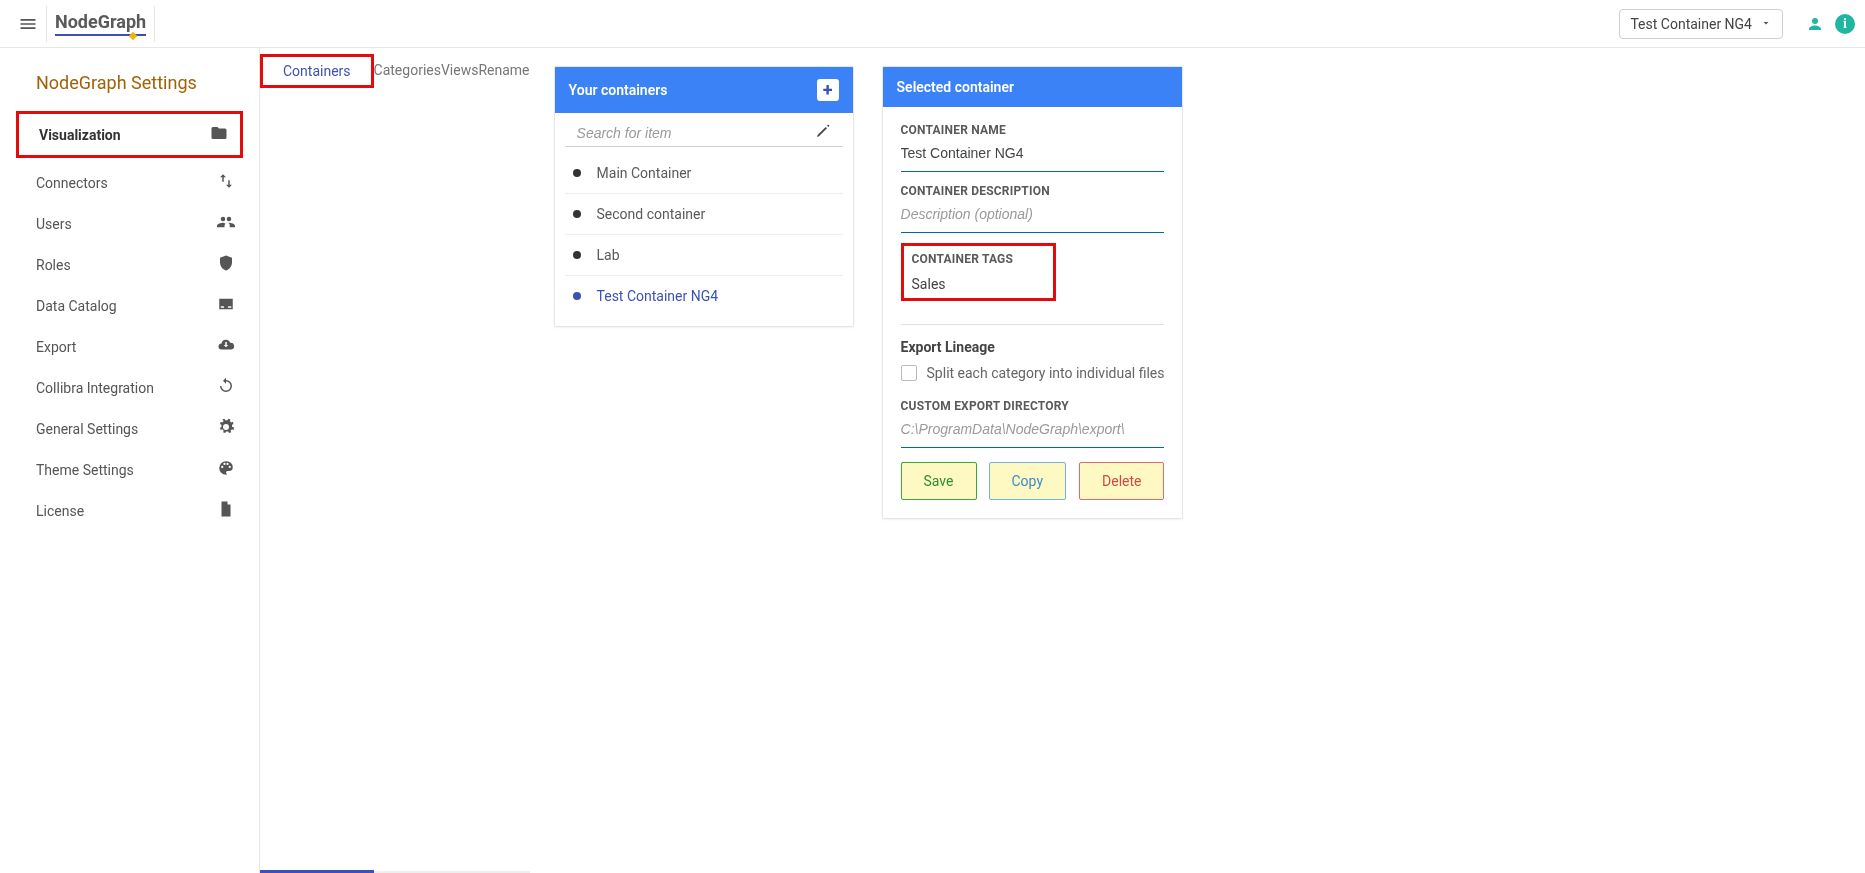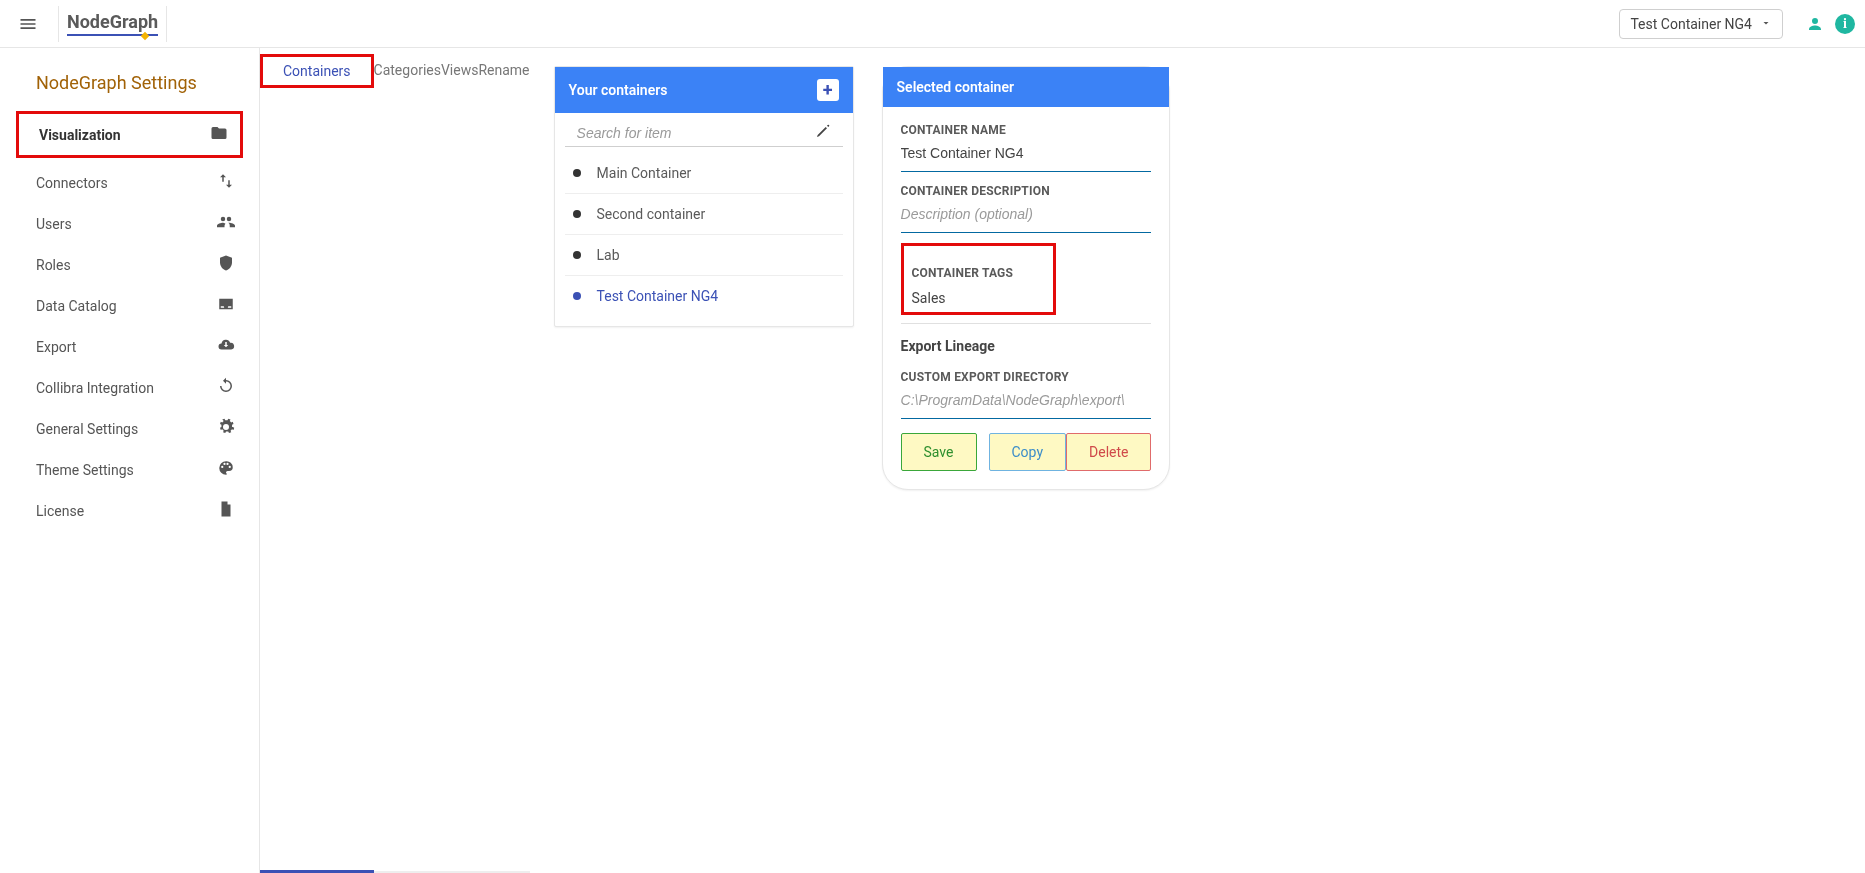--- a/index.html
+++ b/index.html
@@ -14,21 +14,21 @@
       border-bottom: 1px solid #e6e6e6;
       padding: 0 10px;
     }
     .topbar .menu-btn {
       width: 36px; height: 36px;
       display: flex; align-items: center; justify-content: center;
       cursor: pointer;
     }
     .topbar .menu-btn svg { width: 20px; height: 20px; fill: #555; }
     .topbar .logo {
-      margin-left: 12px;
+      margin-left: 0;
       font-size: 18px;
       font-weight: 700;
       padding: 4px 8px;
       border-left: 1px solid #e6e6e6;
       border-right: 1px solid #e6e6e6;
       height: 36px;
       display: flex; align-items: center;
     }
     .logo-underline {
       display: block;
@@ -187,40 +187,40 @@
     }
     .list-item:last-child { border-bottom: none; }
     .list-item .dot {
       width: 8px; height: 8px; border-radius: 50%;
       background: #333; margin-right: 16px;
     }
     .list-item.selected { color: #3b51b5; }
     .list-item.selected .dot { background: #3b51b5; }
 
     
-    .panel.right { flex: 1; border-radius: 26px; }
+    .panel.right { flex: 1; }
     .panel.right .panel-header { font-weight: 600; }
 
     .form-body { padding: 10px 18px 18px; }
     .field { padding: 6px 0 10px; border-bottom: 1px solid #0369a1; margin-bottom: 6px; }
     .field-label {
       font-size: 12px; font-weight: 700; color: #5a5a5a;
       letter-spacing: .2px;
       margin-bottom: 8px; display: block;
     }
     .field-input {
       width: 100%; border: none; outline: none; font-size: 14px; color: #444;
     }
     .field-input::placeholder { color: #9a9a9a; font-style: italic; }
 
     .tags-highlight {
       border: 3px solid #e30b0b;
       display: inline-block;
-      padding: 20px 40px 6px 8px;
-      margin-top: 4px; margin-bottom: 0;
+      padding: 6px 40px 6px 8px;
+      margin-top: 4px; margin-bottom: 15px;
     }
     .tags-highlight .field-label { margin-bottom: 10px; }
     .tag-text { color: #444; }
 
     .subheader { font-weight: 700; color: #444; margin: 14px 0 10px; }
     .checkbox-row { display: flex; align-items: center; margin-bottom: 12px; }
     .checkbox {
       width: 16px; height: 16px; border: 1px solid #bbb; border-radius: 2px;
       margin-right: 10px; cursor: pointer;
     }
@@ -418,20 +418,24 @@
             <div>
               <div class="tags-highlight">
                 <span class="field-label">CONTAINER TAGS</span>
                 <span class="tag-text">Sales</span>
               </div>
               <div class="field" style="border-bottom:1px solid #e0e0e0; padding-top:0; margin-top:-2px;"></div>
             </div>
 
             <div class="subheader">Export Lineage</div>
 
+            <div class="checkbox-row">
+              <div class="checkbox"></div>
+              <span class="checkbox-label">Split each category into individual files</span>
+            </div>
 
             <div class="field">
               <span class="field-label">CUSTOM EXPORT DIRECTORY</span>
               <input class="field-input" placeholder="C:\ProgramData\NodeGraph\export\" style="">
             </div>
 
             <div class="button-row">
               <div class="btn save">
                 <span>Save</span>
               </div>

